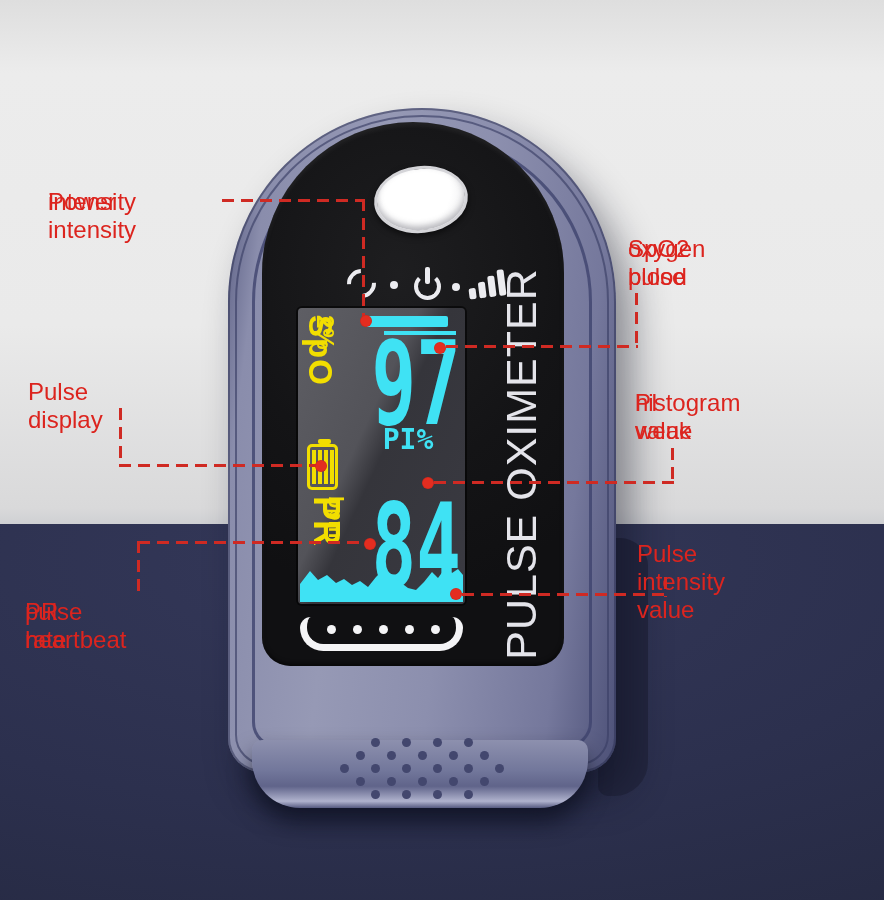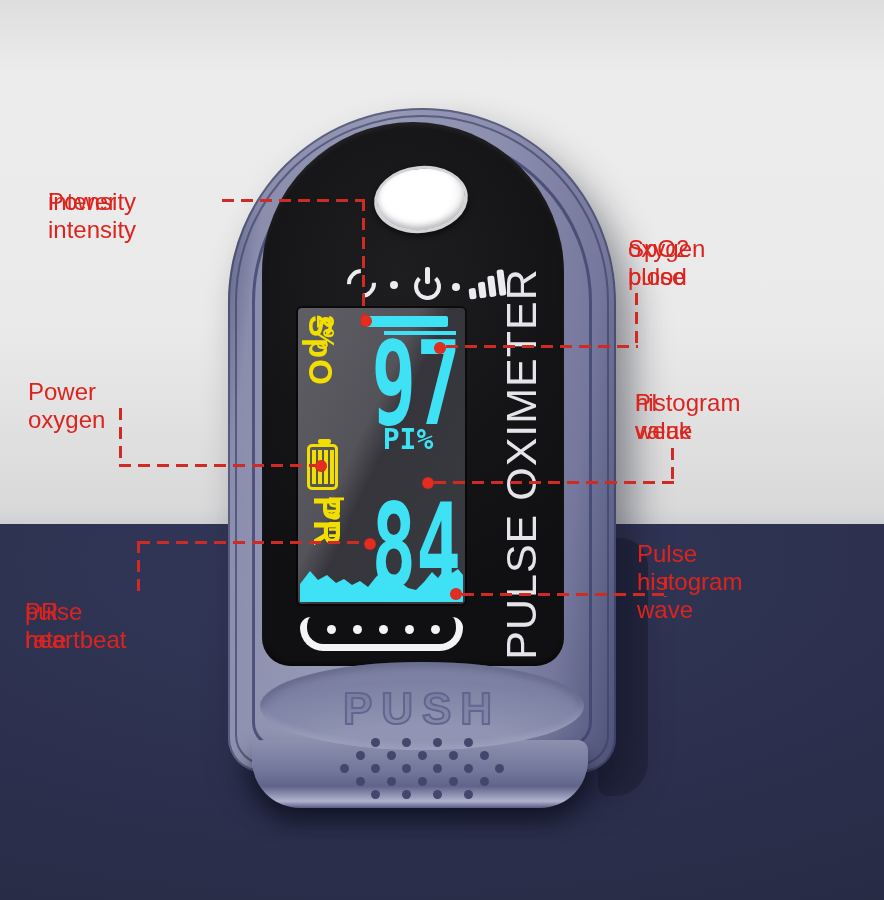--- a/index.html
+++ b/index.html
@@ -156,43 +156,40 @@
     <span class="arc-dot" style="left:46px"></span>
     <span class="arc-dot" style="left:72px"></span>
     <span class="arc-dot" style="left:98px"></span>
     <span class="arc-dot" style="left:124px"></span>
   </div>
 
   <div class="brand-wrap">
     <span class="brand">PULSE OXIMETER</span>
   </div>
 
-  <div class="push-oval">
-    <div class="push-txt">PUSH</div>
-  </div>
   <div class="speaker"></div>
 
   <div class="ann" style="left:48px;top:188px;">
     <div>Power intensity</div>
     <div>intensity</div>
   </div>
   <div class="dash-h" style="left:222px;top:199px;width:141px;"></div>
   <div class="dash-v" style="left:362px;top:199px;height:120px;"></div>
   <div class="rdot" style="left:360px;top:315px;"></div>
 
   <div class="ann" style="left:628px;top:235px;">
     <div>SpO2 blood</div>
     <div>oxygen pulse</div>
   </div>
   <div class="dash-v" style="left:635px;top:293px;height:55px;"></div>
   <div class="dash-h" style="left:446px;top:345px;width:192px;"></div>
   <div class="rdot" style="left:434px;top:342px;"></div>
 
   <div class="ann" style="left:28px;top:378px;">
-    <div>Power oxygen</div>
+    <div>Pulse display</div>
   </div>
   <div class="dash-v" style="left:119px;top:408px;height:58px;"></div>
   <div class="dash-h" style="left:119px;top:464px;width:200px;"></div>
   <div class="rdot" style="left:315px;top:460px;"></div>
 
   <div class="ann" style="left:635px;top:389px;">
     <div>PI weak</div>
     <div>histogram value</div>
   </div>
   <div class="dash-v" style="left:671px;top:448px;height:36px;"></div>
@@ -201,19 +198,19 @@
 
   <div class="ann" style="left:25px;top:598px;">
     <div>PR heartbeat</div>
     <div>pulse rate</div>
   </div>
   <div class="dash-h" style="left:138px;top:541px;width:226px;"></div>
   <div class="dash-v" style="left:137px;top:541px;height:56px;"></div>
   <div class="rdot" style="left:364px;top:538px;"></div>
 
   <div class="ann" style="left:637px;top:540px;">
-    <div>Pulse histogram wave</div>
+    <div>Pulse intensity value</div>
   </div>
   <div class="dash-v" style="left:664px;top:577px;height:20px;"></div>
   <div class="dash-h" style="left:462px;top:593px;width:205px;"></div>
   <div class="rdot" style="left:450px;top:588px;"></div>
 
 </div>
 
 </body></html>

